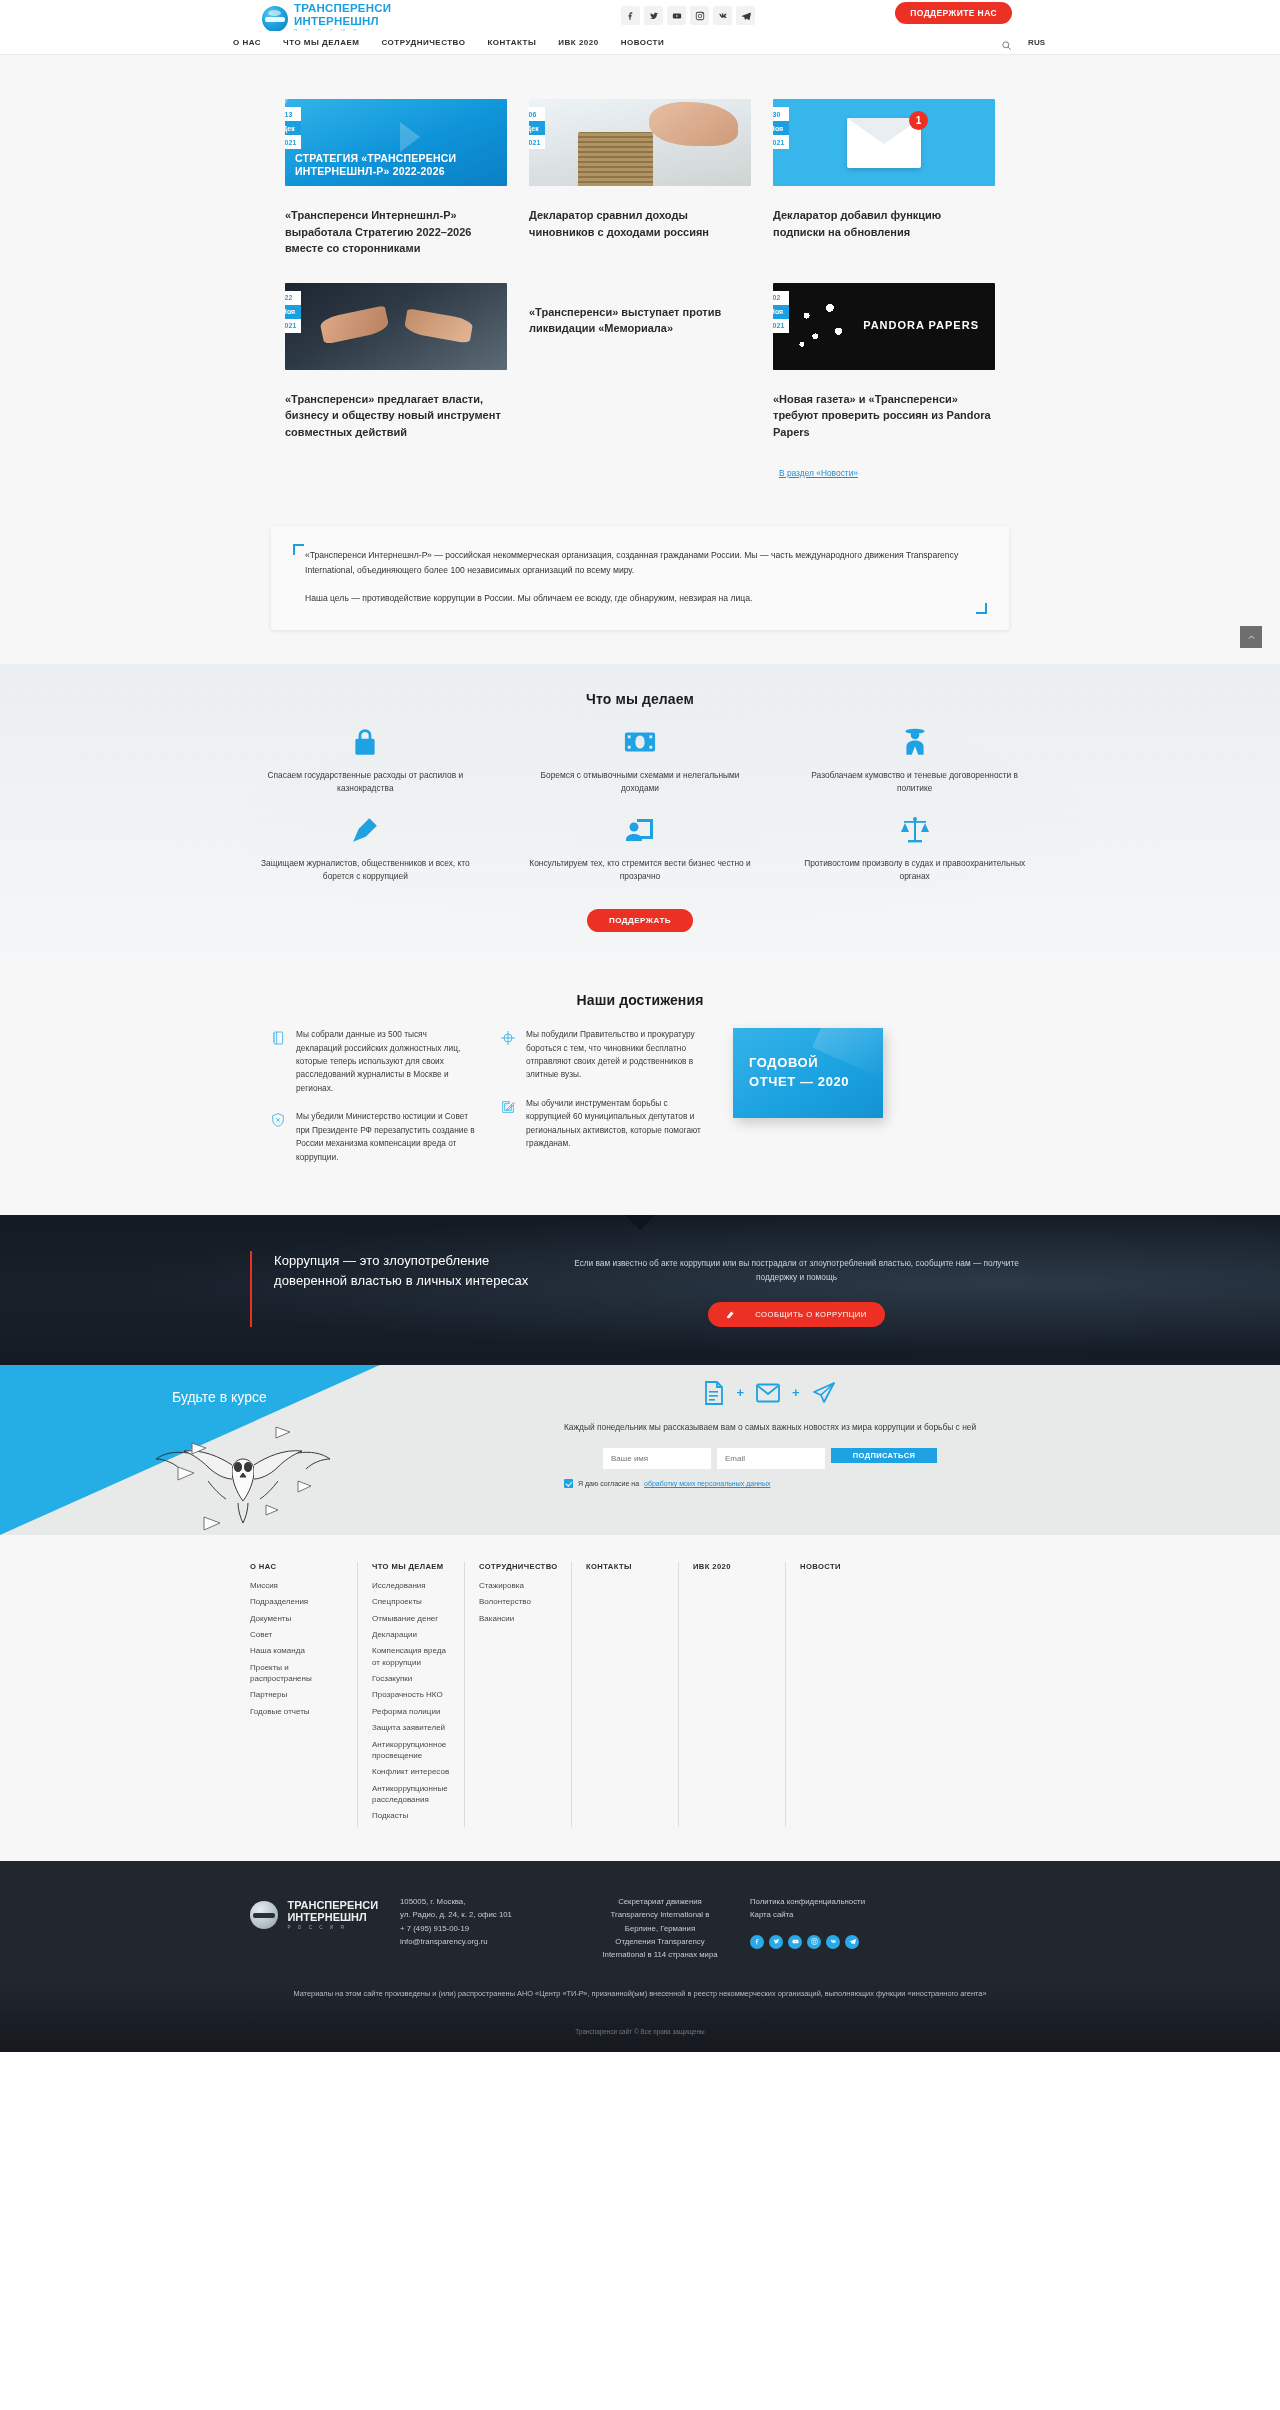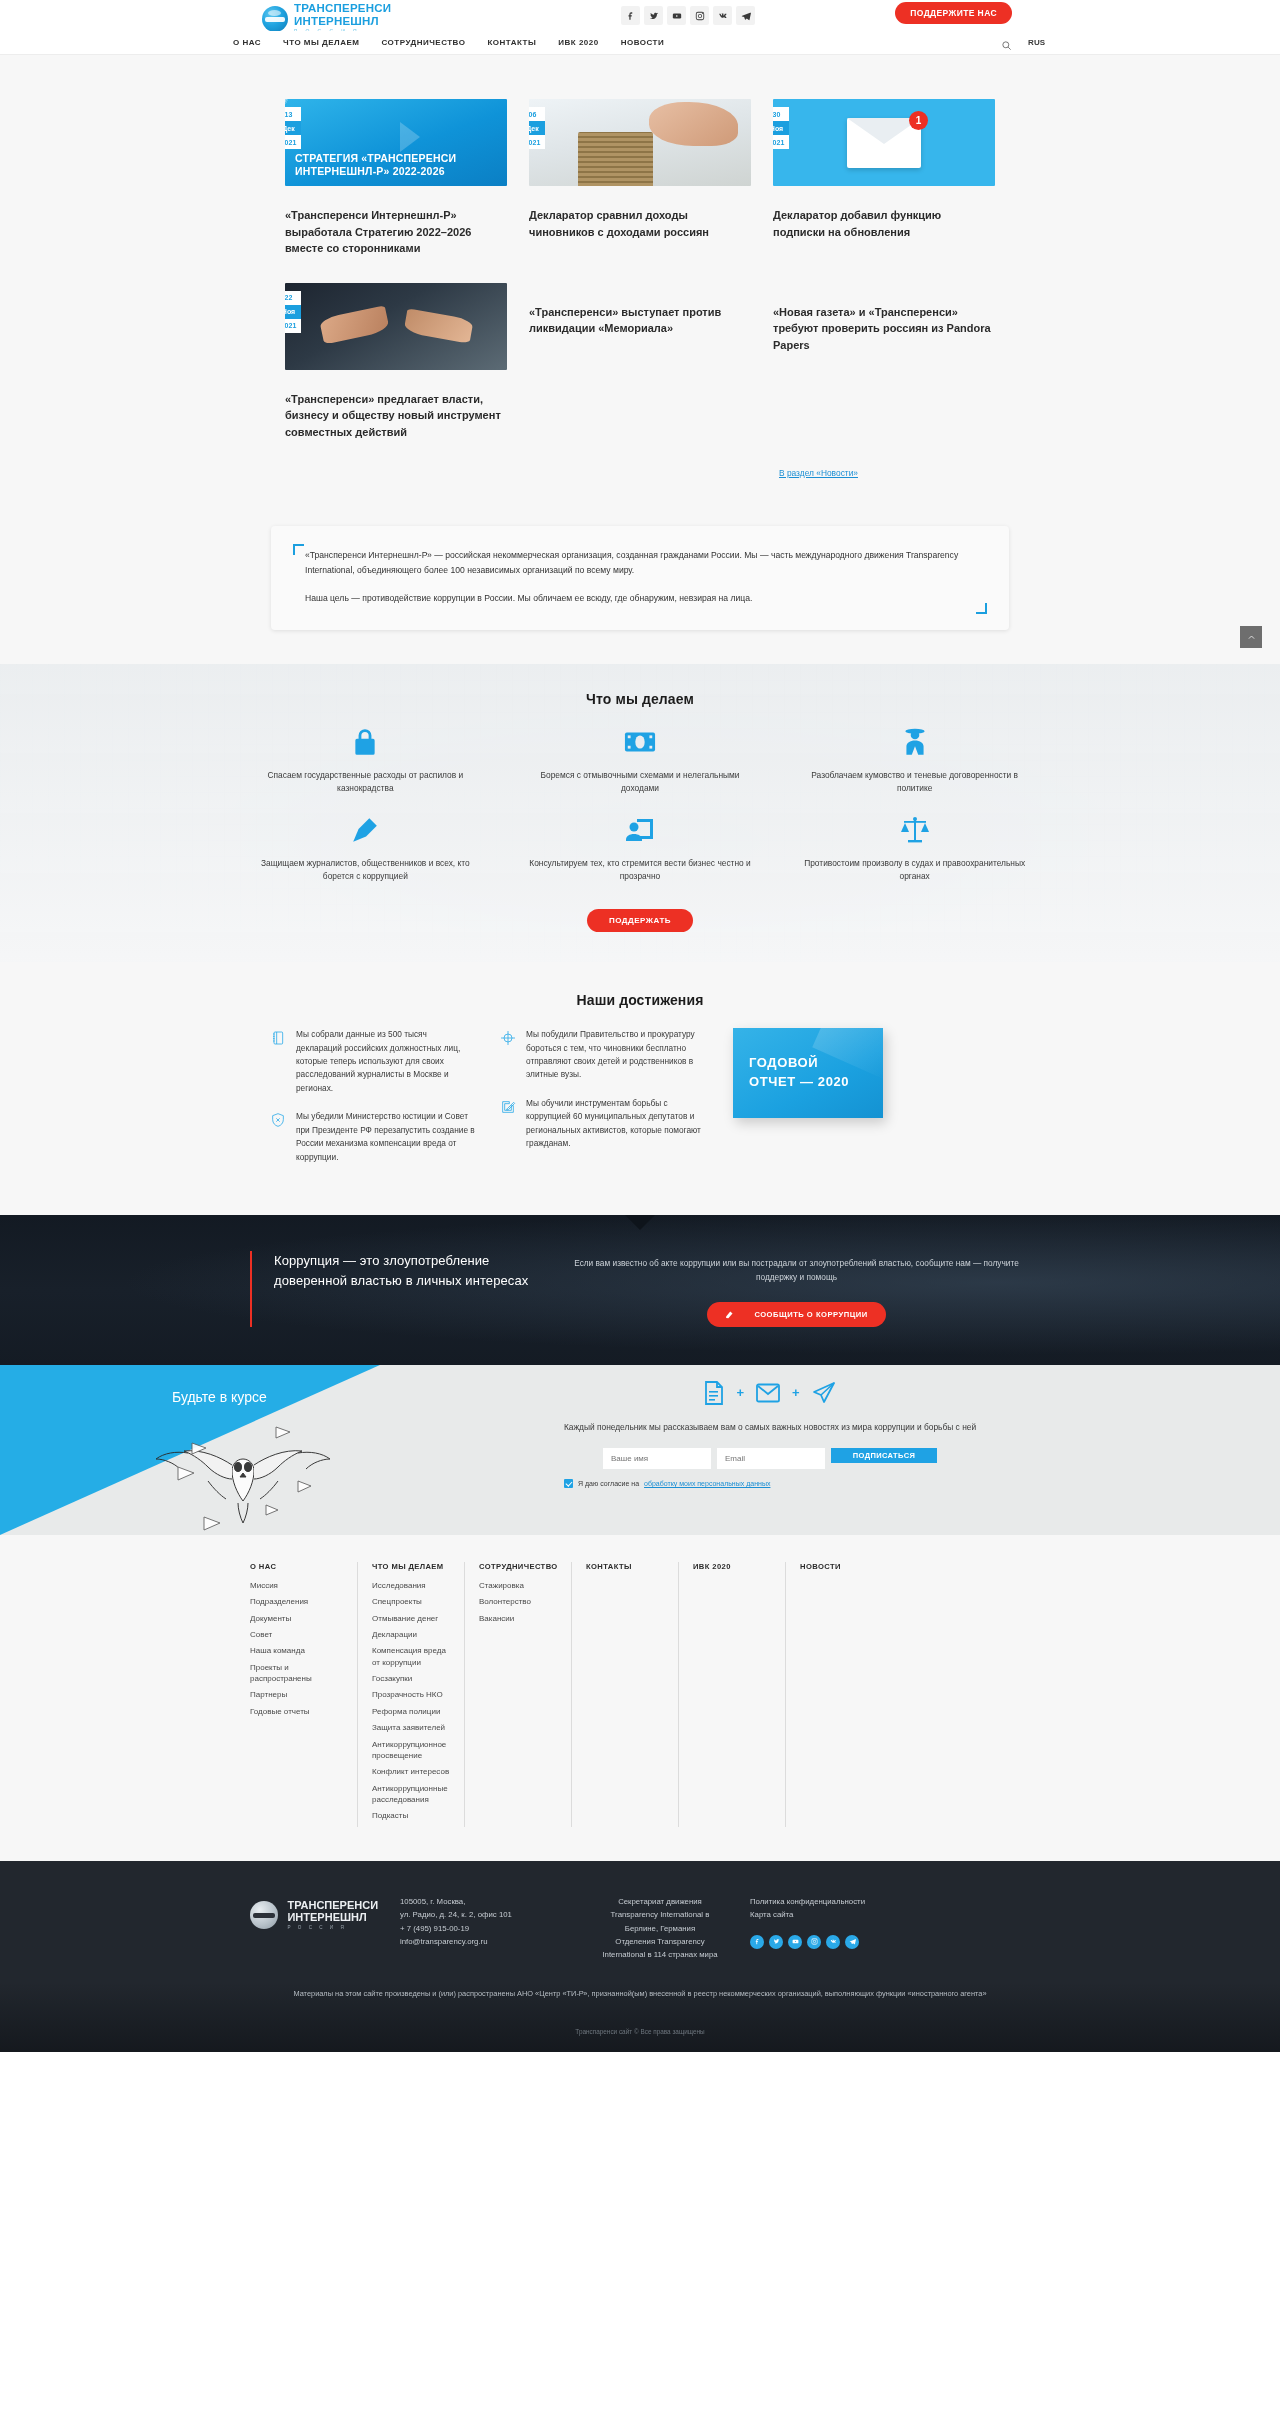--- a/index.html
+++ b/index.html
@@ -263,21 +263,21 @@
   }
   .dark-inner { width: 1000px; margin: 0 auto; display: flex; padding: 0 110px; }
   .dark-left { width: 285px; padding-left: 22px; border-left: 2px solid #ed3024; }
   .dark-left h3 {
     color: #fff; font-size: 13px; font-weight: normal; line-height: 1.52; letter-spacing: .1px;
   }
   .dark-right { flex: 1; text-align: center; padding-top: 6px; padding-left: 28px; }
   .dark-right p { color: #cdd3d9; font-size: 8.3px; line-height: 1.62; }
   .report-btn {
     margin-top: 18px; background: #ed3024; color: #fff; border: none; border-radius: 13px;
-    font-size: 7.6px; font-weight: bold; letter-spacing: .5px; padding: 8px 18px; cursor: pointer;
+    font-size: 7.6px; font-weight: normal; letter-spacing: .5px; padding: 8px 18px; cursor: pointer;
     display: inline-flex; align-items: center; gap: 20px; font-family: "Liberation Sans", sans-serif;
   }
   .report-btn svg { width: 9px; height: 9px; fill: #fff; }
 
   
   .news-sub { position: relative; height: 170px; background: #e8eaea; overflow: hidden; }
   .blue-wedge {
     position: absolute; left: 0; top: 0; width: 380px; height: 170px; background: #25ade6;
     clip-path: polygon(0 0, 100% 0, 0 100%);
   }
@@ -504,20 +504,30 @@
           <div class="img-d"></div>
         </div>
         <div class="news-title">«Трансперенси» предлагает власти, бизнесу и обществу новый инструмент совместных действий</div>
       </div>
 
       <div class="news-card">
         <div class="news-title">«Трансперенси» выступает против ликвидации «Мемориала»</div>
       </div>
 
       <div class="news-card">
+        <div class="thumb">
+          <div class="date">
+            <span class="d">02</span>
+            <span class="m">Ноя</span>
+            <span class="y">2021</span>
+          </div>
+          <div class="img-f">
+            <div class="pp">PANDORA PAPERS</div>
+          </div>
+        </div>
         <div class="news-title">«Новая газета» и «Трансперенси» требуют проверить россиян из Pandora Papers</div>
       </div>
     </div>
 
     <div class="news-more">
       <a>В раздел «Новости»</a>
     </div>
   </section>
 
   <section class="quote-section">

